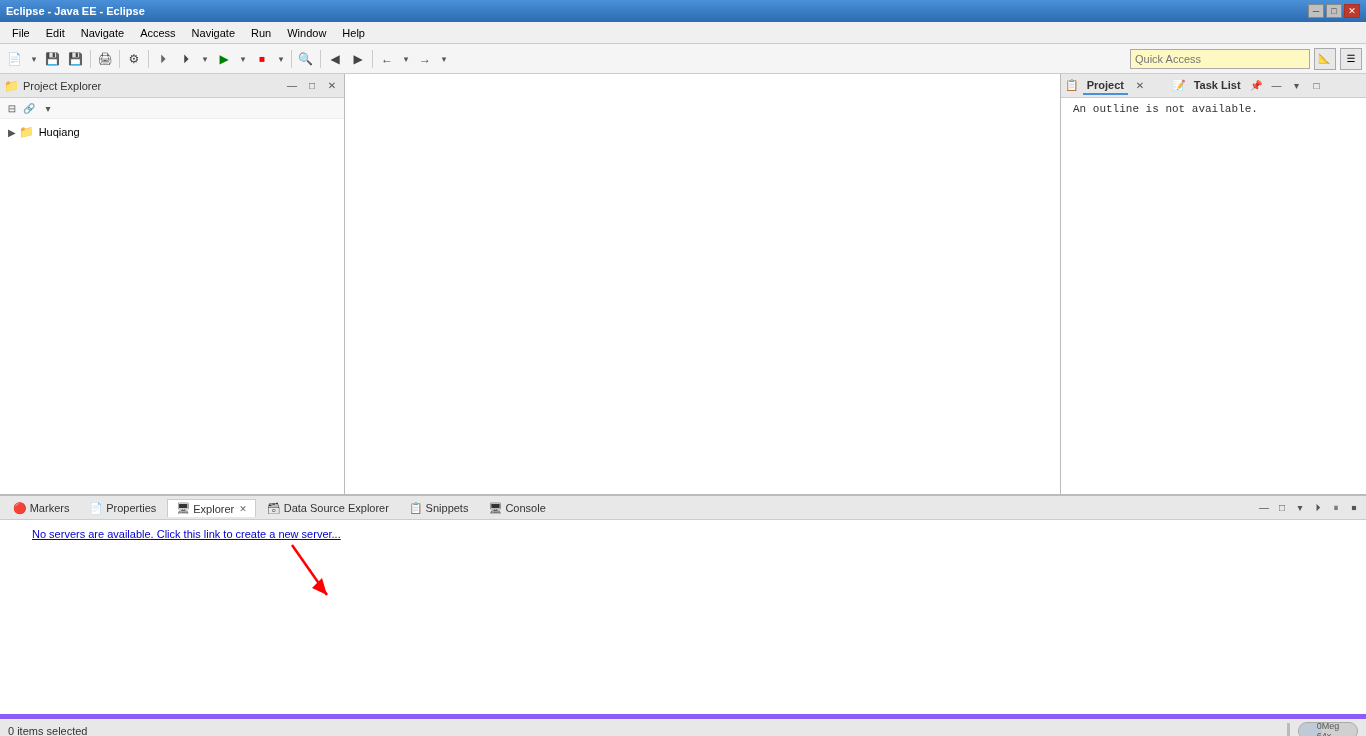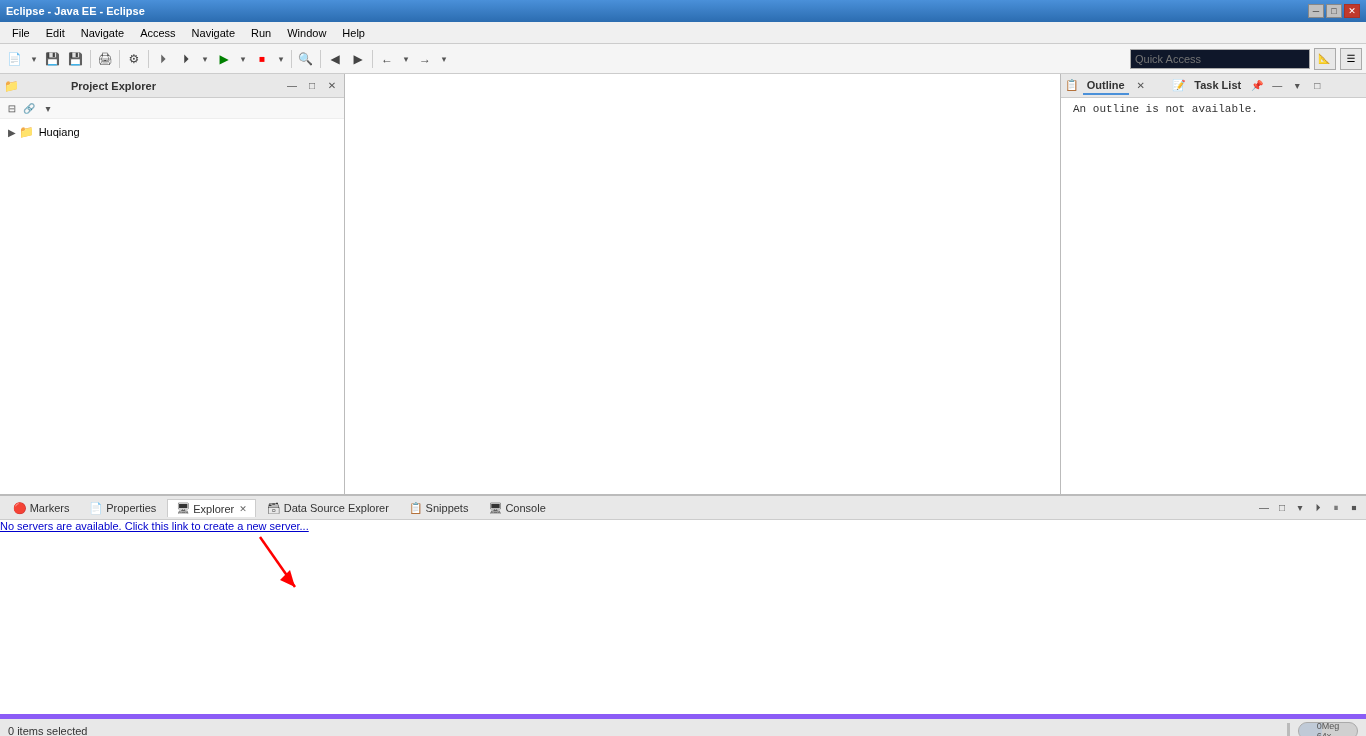--- a/index.html
+++ b/index.html
@@ -66,21 +66,21 @@
 
     
     #quick-access-area {
       margin-left: auto;
       display: flex;
       align-items: center;
       gap: 4px;
     }
     #quick-access-input {
       width: 180px; height: 20px; border: 1px solid #aaa;
-      font-size: 11px; padding: 0 4px; background: #0f172a;
+      font-size: 11px; padding: 0 4px; background: #fef9c3;
       color: #888;
     }
     .perspective-btn { width: 22px; height: 22px; border: 1px solid #aaa; background: #e8e8e8; cursor: pointer; display: flex; align-items: center; justify-content: center; font-size: 10px; }
 
     
     #main-layout {
       display: flex;
       flex-direction: column;
       height: calc(736px - 22px - 22px - 30px - 22px);
     }
@@ -101,21 +101,21 @@
     }
     .panel-header {
       background: #e8e8e8;
       border-bottom: 1px solid #ccc;
       height: 24px;
       display: flex;
       align-items: center;
       padding: 0 4px;
       gap: 4px;
     }
-    .panel-title { font-size: 11px; font-weight: bold; color: #333; flex: 1; margin-left: 48px; }
+    .panel-title { font-size: 11px; font-weight: normal; color: #333; flex: 1; }
     .panel-btn { width: 16px; height: 16px; border: none; background: transparent; cursor: pointer; display: flex; align-items: center; justify-content: center; font-size: 10px; color: #555; }
     .panel-content { flex: 1; padding: 4px; overflow: auto; }
     .tree-item { display: flex; align-items: center; gap: 4px; padding: 2px 4px; cursor: pointer; }
     .tree-arrow { font-size: 10px; color: #555; }
     .tree-icon { font-size: 12px; }
     .tree-label { font-size: 11px; color: #000; }
 
     
     #editor-area {
       flex: 1;
@@ -174,21 +174,21 @@
     }
     .bottom-tab.active {
       background: white;
       border-color: #ccc;
       border-bottom-color: white;
       margin-bottom: -1px;
       z-index: 1;
     }
     .bottom-tab-icon { font-size: 11px; }
     .bottom-panel-controls { margin-left: auto; display: flex; gap: 2px; }
-    #bottom-content { flex: 1; overflow: auto; }
+    #bottom-content { flex: 1; padding: 8px; overflow: auto; margin-left: 24px; }
     .server-link { color: #0000cc; text-decoration: underline; cursor: pointer; font-size: 11px; }
 
     
     #status-bar {
       background: #e8e8e8;
       border-top: 5px solid #8b5cf6;
       height: 28px;
       display: flex;
       align-items: center;
       padding: 12px 8px;
@@ -297,21 +297,21 @@
       </div>
     </div>
 
     <div id="editor-area">
       <div id="editor-content"></div>
     </div>
 
     <div id="outline-panel">
       <div class="outline-header">
         <span style="font-size:11px;">📋</span>
-        <span class="tab-label active">Outline</span>
+        <span class="tab-label active">Project</span>
         <button class="panel-btn">✕</button>
         <span style="width:16px;"></span>
         <span style="font-size:11px;">📝</span>
         <span class="tab-label">Task List</span>
         <button class="panel-btn">📌</button>
         <button class="panel-btn">—</button>
         <button class="panel-btn">▾</button>
         <button class="panel-btn">□</button>
       </div>
       <div class="panel-content">

